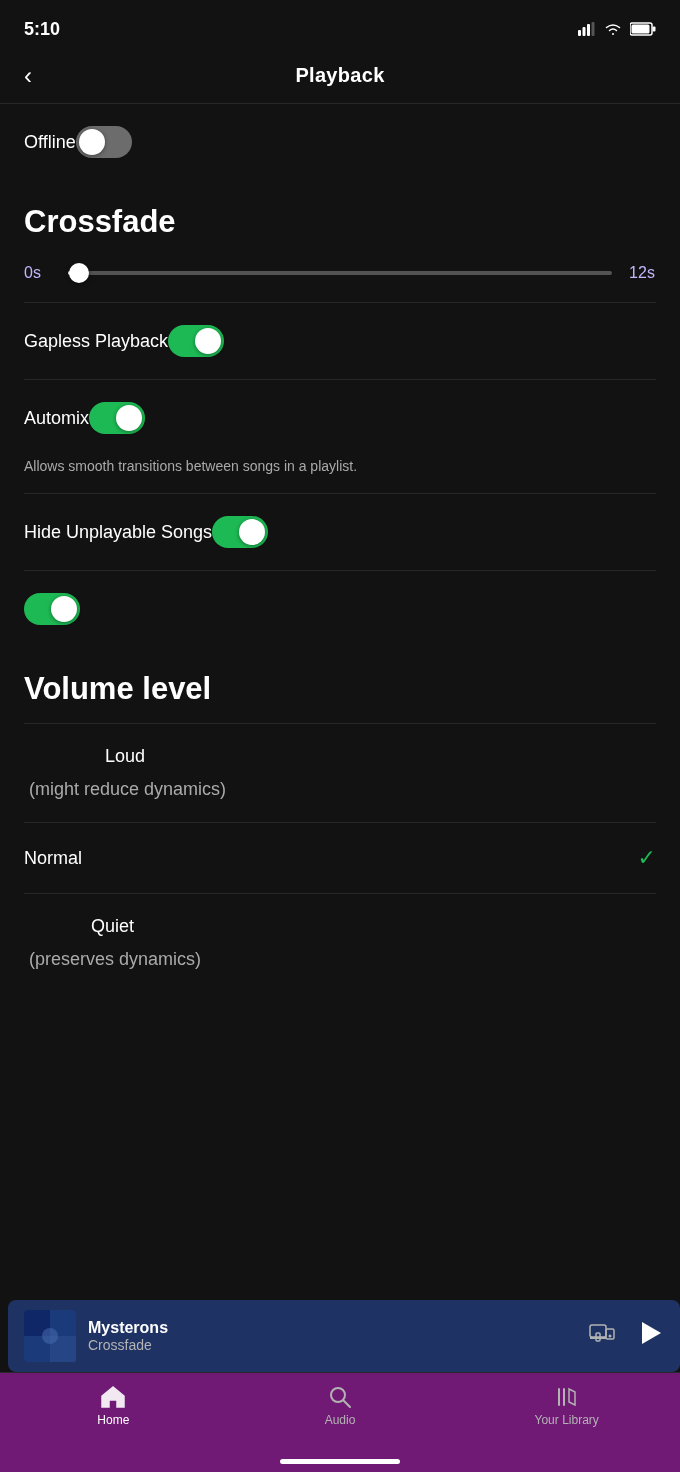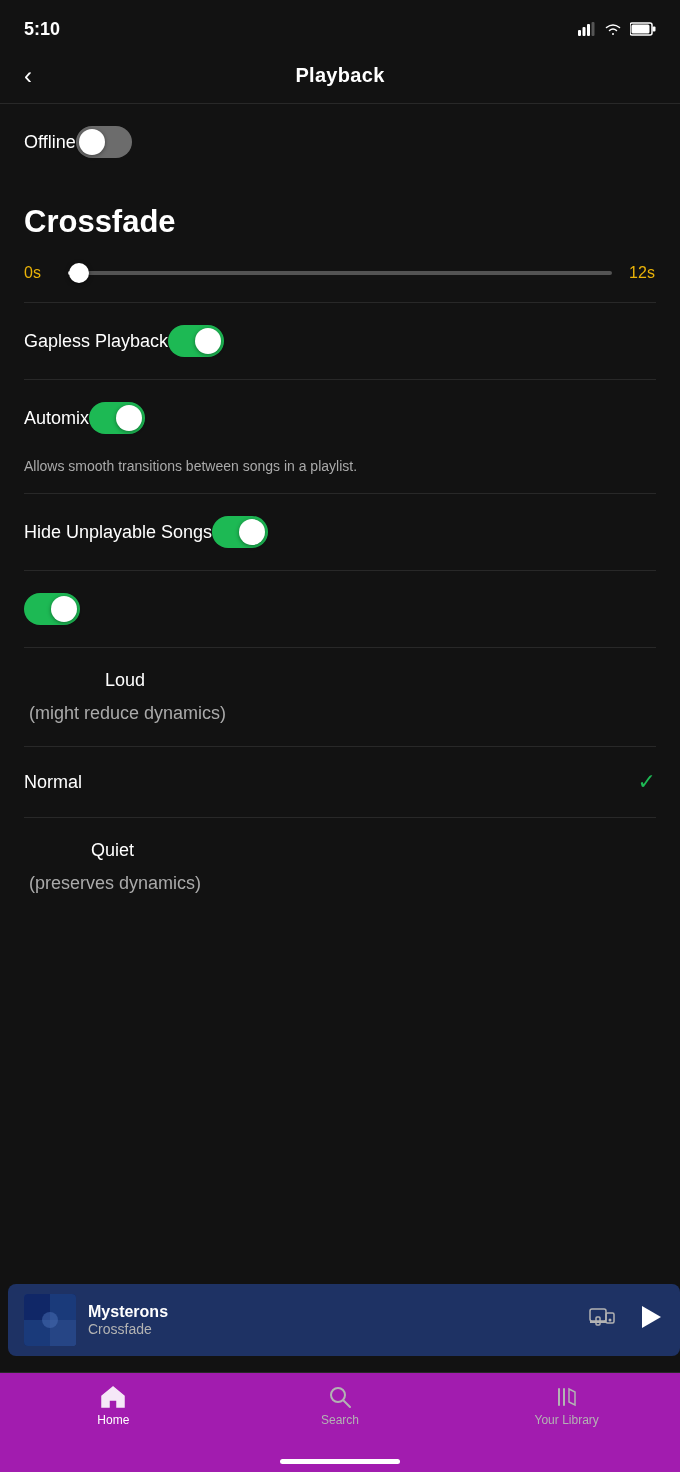--- a/index.html
+++ b/index.html
@@ -134,21 +134,21 @@
 
     
     .crossfade-slider-row {
       display: flex;
       align-items: center;
       gap: 16px;
       padding: 8px 0 20px;
     }
     .slider-label {
       font-size: 16px;
-      color: #eab308;
+      color: #c4b5fd;
       width: 28px;
       flex-shrink: 0;
     }
     .slider-label.right {
       text-align: center;
     }
     .slider-container {
       flex: 1;
       position: relative;
       height: 4px;
@@ -210,21 +210,21 @@
       bottom: 100px;
       left: 0;
       width: 680px;
       height: 72px;
       background: #1e3264;
       display: flex;
       align-items: center;
       padding: 6px 16px;
       gap: 12px;
       border-radius: 8px;
-      margin: 16px 4px;
+      margin: 0 4px;
       width: calc(100% - 8px);
       left: 4px;
     }
     .now-playing-thumb {
       width: 52px;
       height: 52px;
       border-radius: 4px;
       background: #2c4a8a;
       flex-shrink: 0;
       position: relative;
@@ -264,21 +264,21 @@
       font-size: 28px;
     }
 
     
     .bottom-nav {
       position: fixed;
       bottom: 0;
       left: 0;
       width: 680px;
       height: 100px;
-      background: #a21caf;
+      background: #701a75;
       border-top: 1px solid #282828;
       display: flex;
       align-items: flex-start;
       padding-top: 12px;
       margin-top: 44px;
     }
     .nav-item {
       flex: 1;
       display: flex;
       flex-direction: column;
@@ -400,20 +400,21 @@
     </div>
 
     <div class="divider"></div>
     <div class="setting-row">
       <label class="toggle on">
         <input type="checkbox" checked="" style="">
         <span class="toggle-slider"></span>
       </label>
     </div>
 
+    <div class="section-title">Volume level</div>
 
     <div class="divider"></div>
 
     <div class="volume-option">
       <div class="volume-option-left">
         <span class="volume-label">Loud</span>
         <span class="volume-sublabel">&nbsp;(might reduce dynamics)</span>
       </div>
     </div>
 
@@ -481,21 +482,21 @@
       <path d="M13 2 L2 11 L2 22 L9 22 L9 15 L17 15 L17 22 L24 22 L24 11 Z" stroke="#fff" stroke-width="1.5" fill="#fff" opacity="0.9"></path>
     </svg>
     <span class="nav-label active">Home</span>
   </div>
 
   <div class="nav-item">
     <svg width="24" height="24" viewBox="0 0 24 24">
       <circle cx="10" cy="10" r="7" stroke="#b3b3b3" stroke-width="2" fill="none"></circle>
       <line x1="15.5" y1="15.5" x2="22" y2="22" stroke="#b3b3b3" stroke-width="2" stroke-linecap="round"></line>
     </svg>
-    <span class="nav-label">Search</span>
+    <span class="nav-label">Audio</span>
   </div>
 
   <div class="nav-item">
     <svg width="24" height="24" viewBox="0 0 24 24">
       <line x1="4" y1="4" x2="4" y2="20" stroke="#b3b3b3" stroke-width="2" stroke-linecap="round"></line>
       <line x1="9" y1="4" x2="9" y2="20" stroke="#b3b3b3" stroke-width="2" stroke-linecap="round"></line>
       <path d="M14 4 L20 7 L20 20 L14 17 Z" stroke="#b3b3b3" stroke-width="1.5" fill="none"></path>
     </svg>
     <span class="nav-label">Your Library</span>
   </div>

